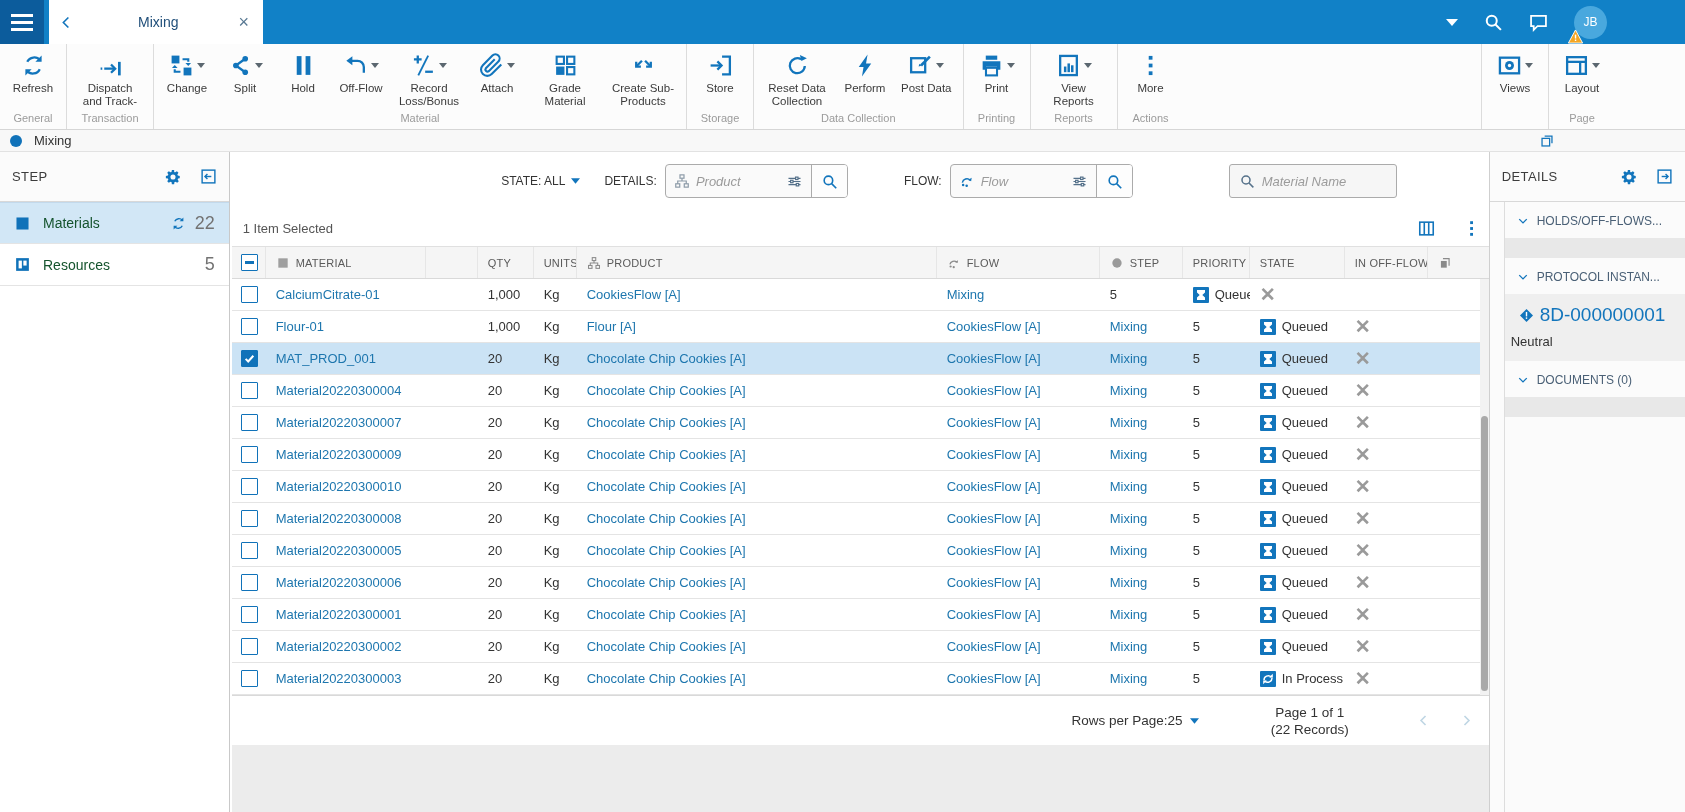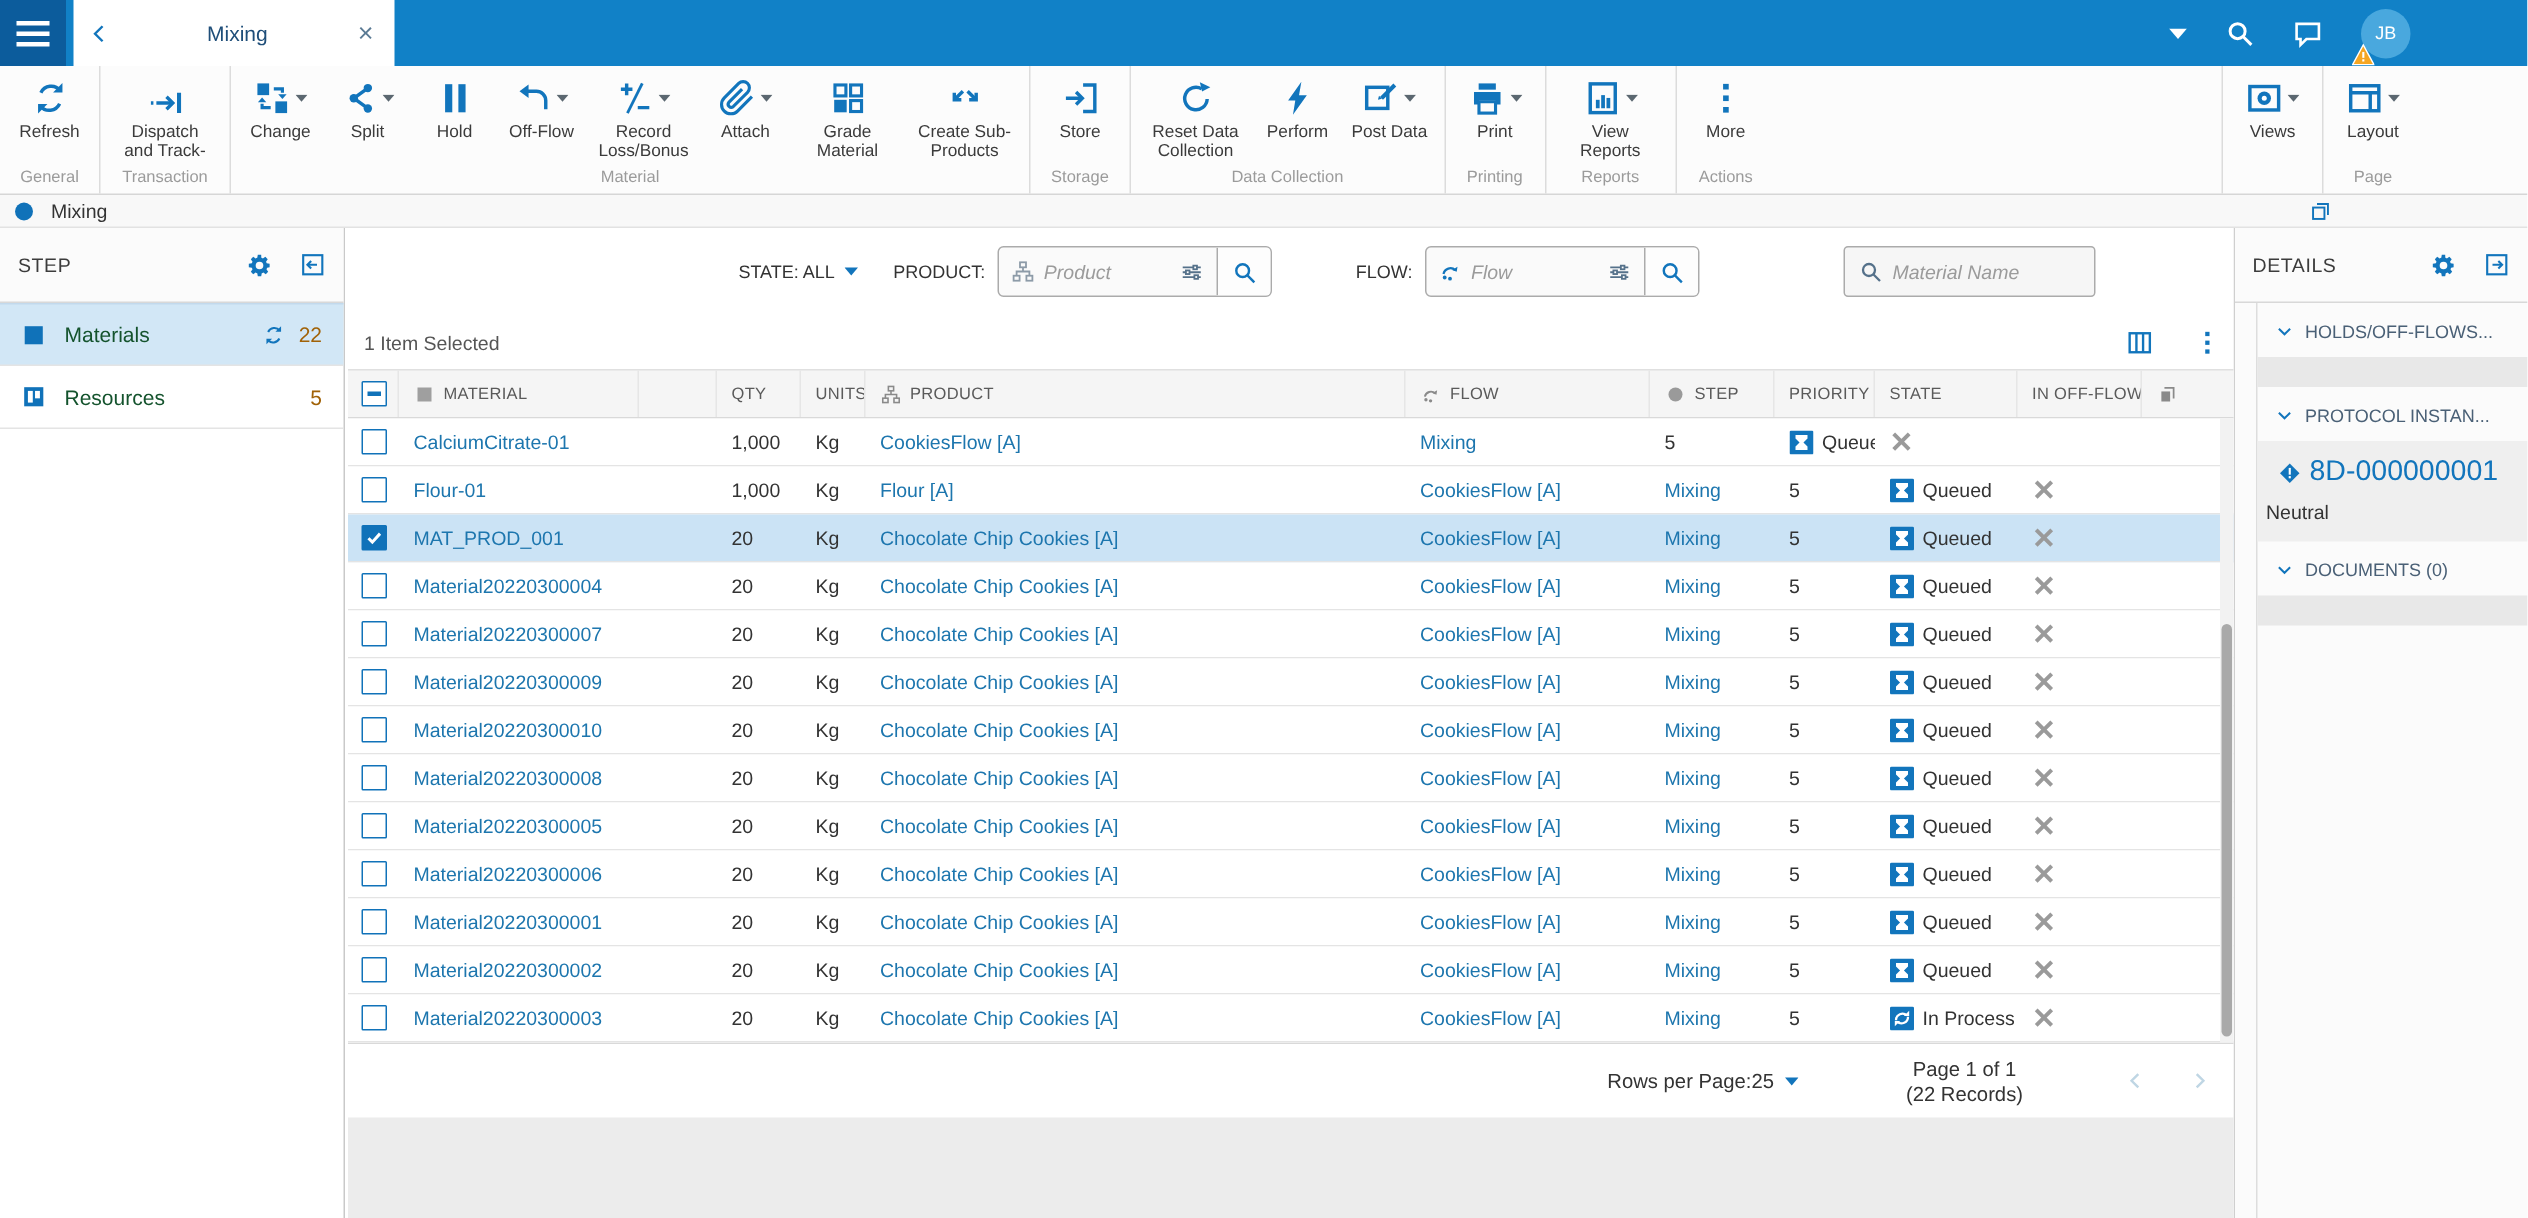--- a/index.html
+++ b/index.html
@@ -57,21 +57,21 @@
   .panel-collapse { color:#1275BC; cursor:pointer; }
   .panel-collapse svg { width:17px; height:17px; }
   .side-item { height:42px; display:flex; align-items:center; padding:0 14px; border-bottom:1px solid #E4E4E4; cursor:pointer; font-size:14px; }
   .side-item.selected { background:#D2E7F6; border-top:1px solid #C2D9EC; }
   .side-ic { color:#1072B9; margin-right:12px; }
   .side-ic svg { width:17px; height:17px; }
   .side-label { color:#14532d; }
   .side-right { margin-left:auto; display:flex; align-items:center; gap:9px; }
   .side-refresh { color:#1275BC; }
   .side-refresh svg { width:15px; height:15px; }
-  .side-count { font-size:14px; color:#a16207; }
+  .side-count { font-size:18px; color:#737373; }
 
   
   .center { width:1269px; display:flex; flex-direction:column; background:#fff; position:relative; }
   .filters { height:58px; display:flex; align-items:center; justify-content:flex-end; padding-right:92px; font-size:12px; color:#333; }
   .state-filter { display:flex; align-items:center; gap:6px; cursor:pointer; margin-right:24px; }
   .caret-blue { color:#1275BC; }
   .caret-blue svg { width:9px; height:6px; }
   .flabel { margin-right:8px; }
   .fcontrol { display:flex; align-items:stretch; height:34px; border:1px solid #ABABAB; border-radius:4px; background:#FAFAFA; overflow:hidden; }
   .fcontrol .fin { display:flex; align-items:center; padding:0 8px; gap:6px; }
@@ -591,21 +591,21 @@
   <section class="center">
     <div class="filters">
       <span class="state-filter">
         <span>STATE: ALL</span>
         <span class="caret-blue">
             <svg viewBox="0 0 10 6">
               <path d="M0 0h10L5 6z" fill="currentColor"></path>
             </svg>
           </span>
       </span>
-      <span class="flabel">PRODUCT:</span>
+      <span class="flabel">DETAILS:</span>
       <span class="fcontrol">
         <span class="fin">
           <span class="fic">
               <svg viewBox="0 0 24 24" fill="none" stroke="currentColor" stroke-width="1.8">
                 <rect x="9" y="2.8" width="6" height="5"></rect>
                 <rect x="2.6" y="16.2" width="6" height="5"></rect>
                 <rect x="15.4" y="16.2" width="6" height="5"></rect>
                 <path d="M12 7.8v4.2M5.6 16.2V12h12.8v4.2"></path>
               </svg>
             </span>

